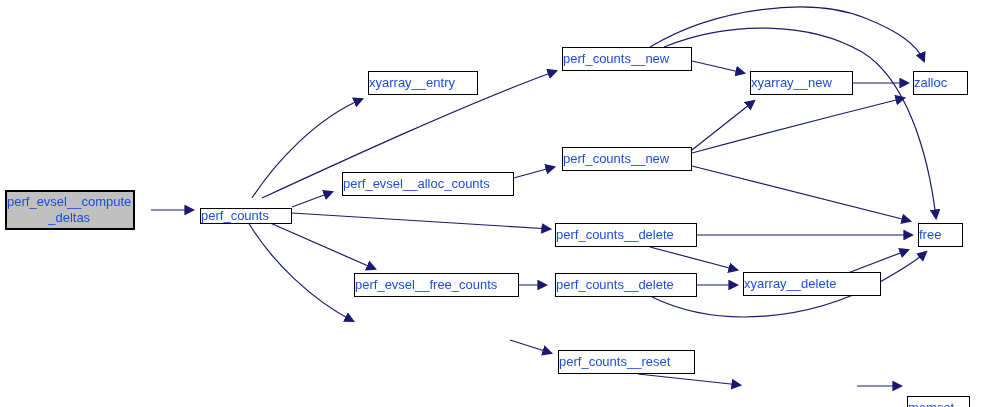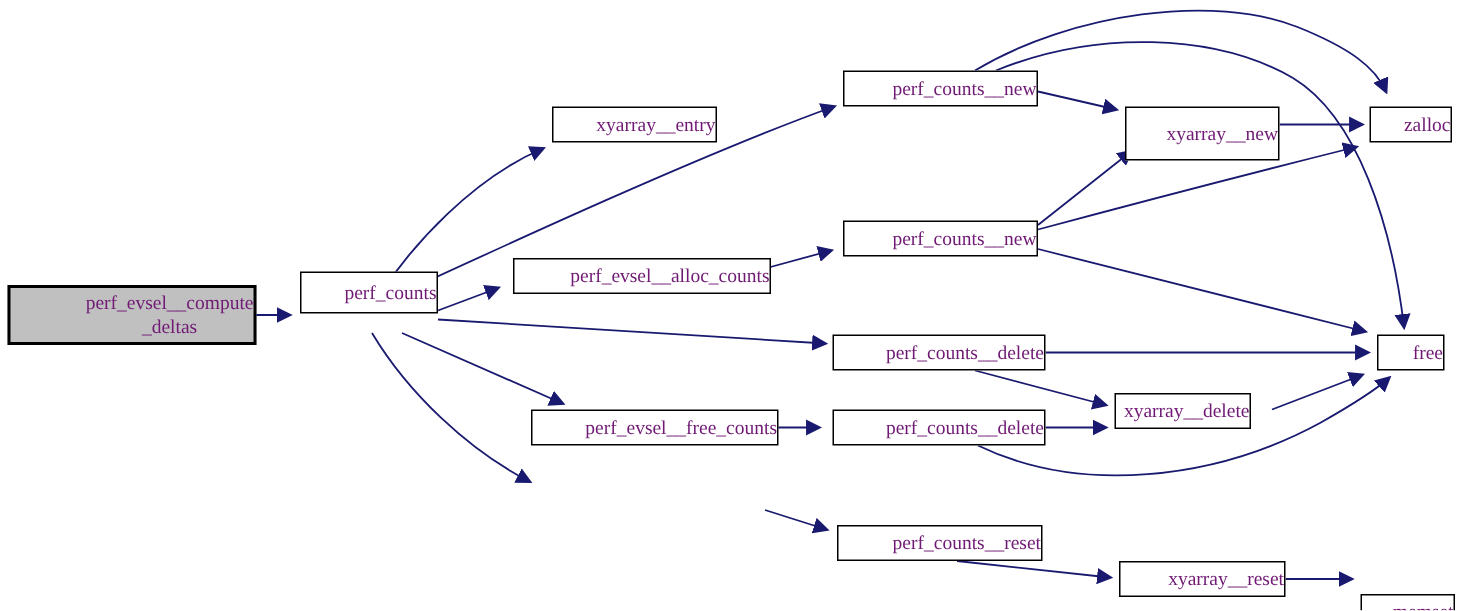--- a/index.html
+++ b/index.html
@@ -10,24 +10,23 @@
     font-family:"Liberation Sans", sans-serif;
     overflow:hidden;
   }
   .edges{position:absolute;left:0;top:0;}
   .edge{fill:none;stroke:#191970;stroke-width:1.2;}
   .node{
     position:absolute;
     box-sizing:border-box;
     background:#ffffff;
     border:1px solid #000000;
-    display:flex;align-items:center;justify-content:flex-end;
-    font-size:13px;color:#701a75;
+    display:flex;align-items:center;justify-content:flex-start;
+    font-size:13px;color:#1d4ed8;
     cursor:pointer;
-    font-family:Liberation Serif, serif;
   }
   .node .lbl{
     white-space:pre-line;
     text-align:center;
     line-height:1.25;
     pointer-events:none;
   }
   .node.highlight{
     background:#c0c0c0;
     border-width:2px;
@@ -65,42 +64,42 @@
     <path class="edge" marker-end="url(#arrow)" d="M650,247 L737,270"></path>
     <path class="edge" marker-end="url(#arrow)" d="M507,285 L546,285"></path>
     <path class="edge" marker-end="url(#arrow)" d="M697,285 L737,285"></path>
     <path class="edge" marker-end="url(#arrow)" d="M652,297 C720,330 810,320 880,282 C903,269 917,260 926,252"></path>
     <path class="edge" marker-end="url(#arrow)" d="M848,273 L908,250"></path>
     <path class="edge" marker-end="url(#arrow)" d="M510,340 L551,353"></path>
     <path class="edge" marker-end="url(#arrow)" d="M638,374 L740,385"></path>
     <path class="edge" marker-end="url(#arrow)" d="M857,386 L901,386"></path>
   </svg>
 
-  <div class="node highlight" style="left:5px;top:190px;width:166px;height:40px">
+  <div class="node highlight" style="left:5px;top:190px;width:130px;height:40px">
     <span class="lbl">perf_evsel__compute
 _deltas</span>
   </div>
 
-  <div class="node" style="left:200px;top:181px;width:92px;height:28px">
+  <div class="node" style="left:200px;top:208px;width:92px;height:16px">
     <span class="lbl">perf_counts</span>
   </div>
 
   <div class="node" style="left:368px;top:71px;width:110px;height:24px">
     <span class="lbl">xyarray__entry</span>
   </div>
 
   <div class="node" style="left:342px;top:172px;width:172px;height:24px">
     <span class="lbl">perf_evsel__alloc_counts</span>
   </div>
 
   <div class="node" style="left:562px;top:47px;width:130px;height:24px">
     <span class="lbl">perf_counts__new</span>
   </div>
 
-  <div class="node" style="left:750px;top:71px;width:103px;height:36px">
+  <div class="node" style="left:750px;top:71px;width:103px;height:24px">
     <span class="lbl">xyarray__new</span>
   </div>
 
   <div class="node" style="left:913px;top:71px;width:55px;height:24px">
     <span class="lbl">zalloc</span>
   </div>
 
   <div class="node" style="left:562px;top:147px;width:130px;height:24px">
     <span class="lbl">perf_counts__new</span>
   </div>
@@ -114,30 +113,27 @@
   </div>
 
   <div class="node" style="left:354px;top:273px;width:165px;height:24px">
     <span class="lbl">perf_evsel__free_counts</span>
   </div>
 
   <div class="node" style="left:555px;top:273px;width:142px;height:24px">
     <span class="lbl">perf_counts__delete</span>
   </div>
 
-  <div class="node" style="left:743px;top:262px;width:91px;height:24px">
+  <div class="node" style="left:743px;top:272px;width:138px;height:24px">
     <span class="lbl">xyarray__delete</span>
   </div>
 
 
   <div class="node" style="left:558px;top:350px;width:137px;height:24px">
     <span class="lbl">perf_counts__reset</span>
   </div>
 
-  <div class="node" style="left:746px;top:374px;width:111px;height:24px">
-    <span class="lbl">xyarray__reset</span>
-  </div>
 
   <div class="node" style="left:907px;top:396px;width:63px;height:24px">
     <span class="lbl">memset</span>
   </div>
 
 </div>
 
 </body></html>

